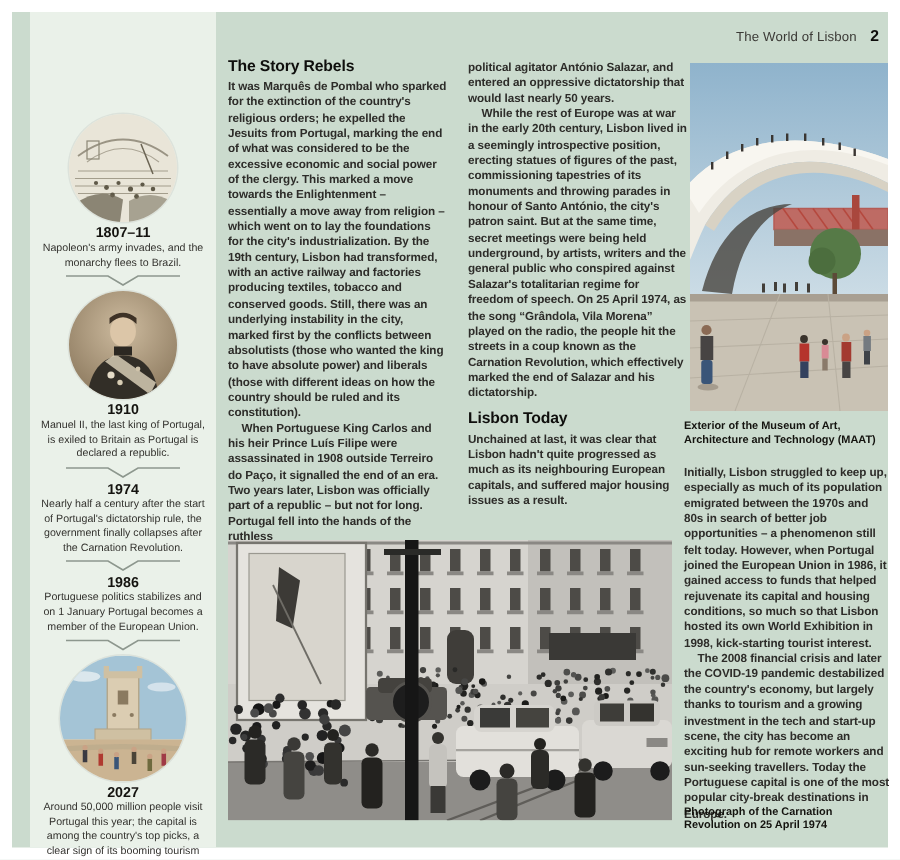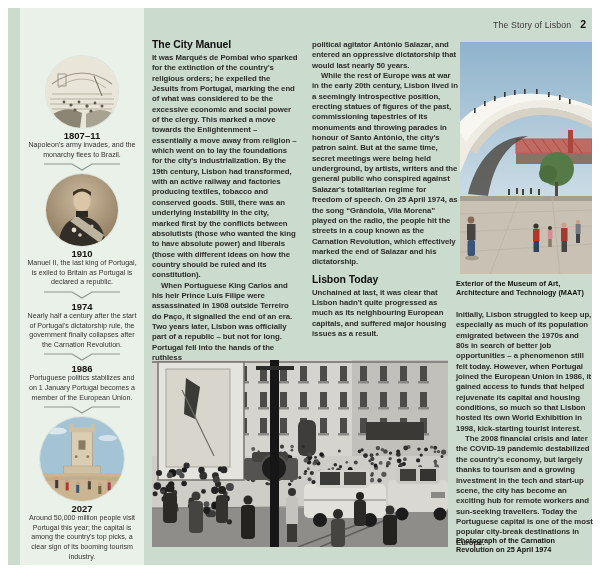--- a/index.html
+++ b/index.html
@@ -10,21 +10,21 @@
   }
   .page-bg { position:absolute; left:8px; top:8px; width:584px; height:557px; background:#cbdbce; }
 
   
   .header { position:absolute; top:18px; right:14px; display:flex; align-items:baseline; gap:9px; }
   .header-title { font-size:8.8px; color:#3b3a36; letter-spacing:0.1px; }
   .header-page { font-size:10.5px; font-weight:bold; color:#0e0d0b; }
 
   
   .tl { position:absolute; left:20px; top:8px; width:124px; height:557px; background:#eaf1e9;
-        text-align:center; padding-top:40px; }
+        text-align:center; padding-top:60px; }
   .tl-img { width:72px; height:72px; border-radius:50%; overflow:hidden; margin:0 auto; display:block;
             box-shadow:0 0 0 1px rgba(0,0,0,0.06); }
   .tl-img.lg { width:84px; height:84px; }
   .tl-img svg { display:block; width:100%; height:100%; }
   .mt8{margin-top:8px} .mt3{margin-top:3px} .mt2{margin-top:2px}
   .tl-year { font-size:9.5px; line-height:11px; font-weight:bold; color:#14130f; }
   .tl-text { font-size:7.1px; line-height:9.6px; color:#33322e; padding:0 5px; }
   .tl-chev { display:block; margin:3px auto 0; }
 
   
@@ -45,21 +45,21 @@
   .cap { font-size:7.3px; line-height:9.4px; font-weight:bold; color:#14130f; }
   .photo-frame svg { display:block; width:100%; height:100%; }
 </style>
 </head>
 <body>
 
 <div class="stage">
   <div class="page-bg"></div>
 
   <div class="header">
-    <span class="header-title">The Story of Lisbon</span>
+    <span class="header-title">The World of Lisbon</span>
     <span class="header-page">2</span>
   </div>
 
   <div class="tl">
 
     <span class="tl-img mt8">
         <svg viewBox="0 0 72 72">
       <rect width="72" height="72" fill="#e9e5d8"></rect>
       <path d="M6,28 Q36,6 66,28" stroke="#9a9484" stroke-width="1.2" fill="none"></path>
       <path d="M12,32 Q36,14 60,32" stroke="#aaa494" stroke-width="0.8" fill="none"></path>
@@ -161,21 +161,21 @@
         <rect x="58" y="56" width="2.6" height="7" fill="#a03a46"></rect>
             <circle cx="59.3" cy="54.6" r="1.5" fill="#caa285"></circle>
       </g>
     </svg>
       </span>
     <div class="tl-year mt2">2027</div>
     <div class="tl-text">Around 50,000 million people visit Portugal this year; the capital is among the country's top picks, a clear sign of its booming tourism industry.</div>
   </div>
 
   <div class="col col1">
-    <div class="heading">The City Manuel</div>
+    <div class="heading">The Story Rebels</div>
     <div class="body-text">
       <p>It was Marquês de Pombal who sparked for the extinction of the country's religious orders; he expelled the Jesuits from Portugal, marking the end of what was considered to be the excessive economic and social power of the clergy. This marked a move towards the Enlightenment – essentially a move away from religion – which went on to lay the foundations for the city's industrialization. By the 19th century, Lisbon had transformed, with an active railway and factories producing textiles, tobacco and conserved goods. Still, there was an underlying instability in the city, marked first by the conflicts between absolutists (those who wanted the king to have absolute power) and liberals (those with different ideas on how the country should be ruled and its constitution).</p>
       <p class="indent">When Portuguese King Carlos and his heir Prince Luís Filipe were assassinated in 1908 outside Terreiro do Paço, it signalled the end of an era. Two years later, Lisbon was officially part of a republic – but not for long. Portugal fell into the hands of the ruthless</p>
     </div>
   </div>
 
   <div class="col col2">
     <div class="body-text">
       <p>political agitator António Salazar, and entered an oppressive dictatorship that would last nearly 50 years.</p>
       <p class="indent">While the rest of Europe was at war in the early 20th century, Lisbon lived in a seemingly introspective position, erecting statues of figures of the past, commissioning tapestries of its monuments and throwing parades in honour of Santo António, the city's patron saint. But at the same time, secret meetings were being held underground, by artists, writers and the general public who conspired against Salazar's totalitarian regime for freedom of speech. On 25 April 1974, as the song “Grândola, Vila Morena” played on the radio, the people hit the streets in a coup known as the Carnation Revolution, which effectively marked the end of Salazar and his dictatorship.</p>

